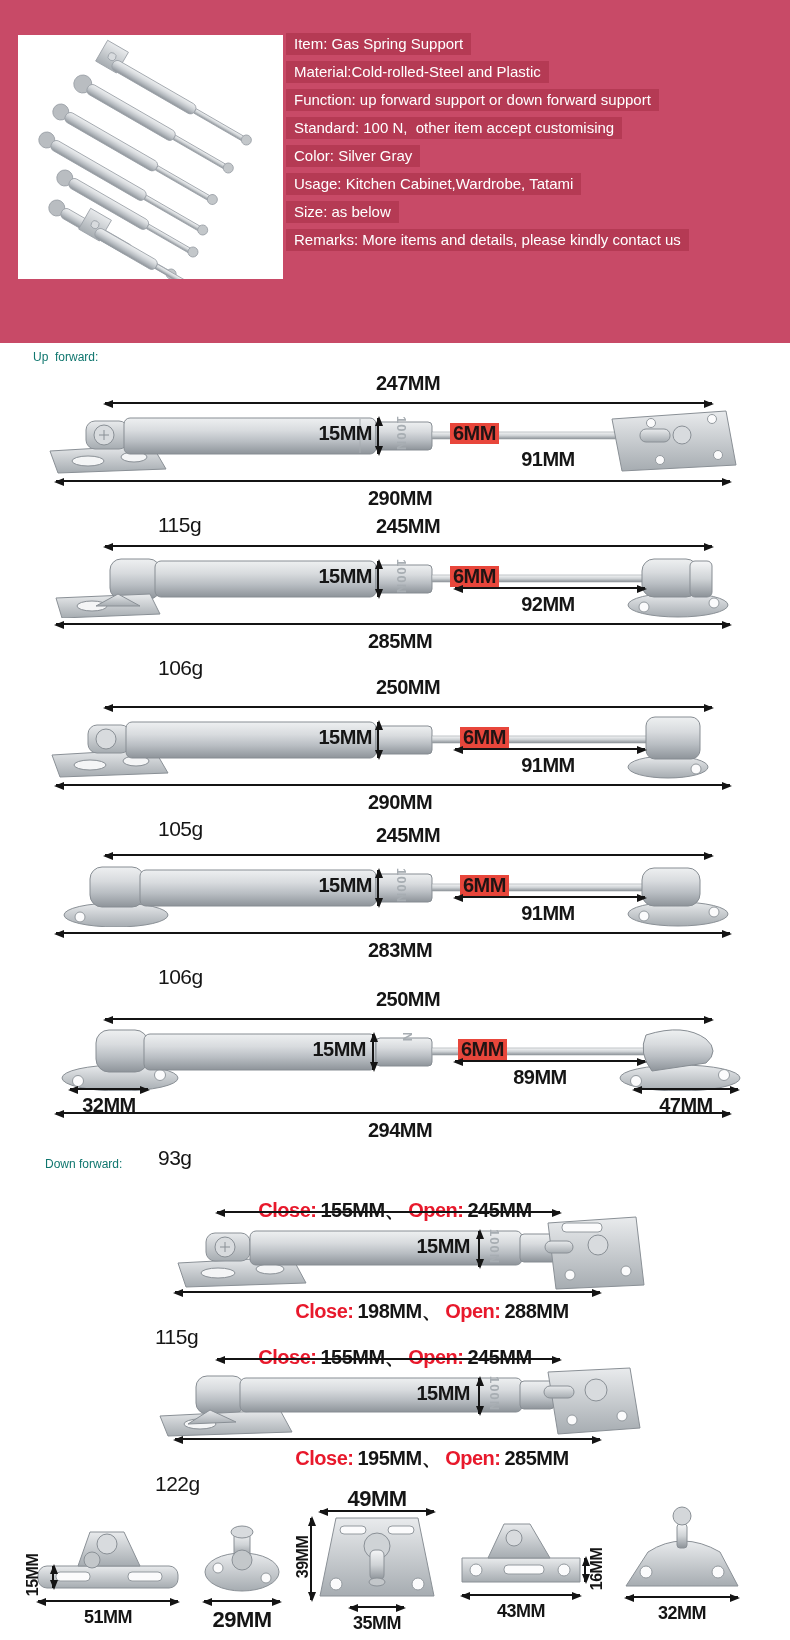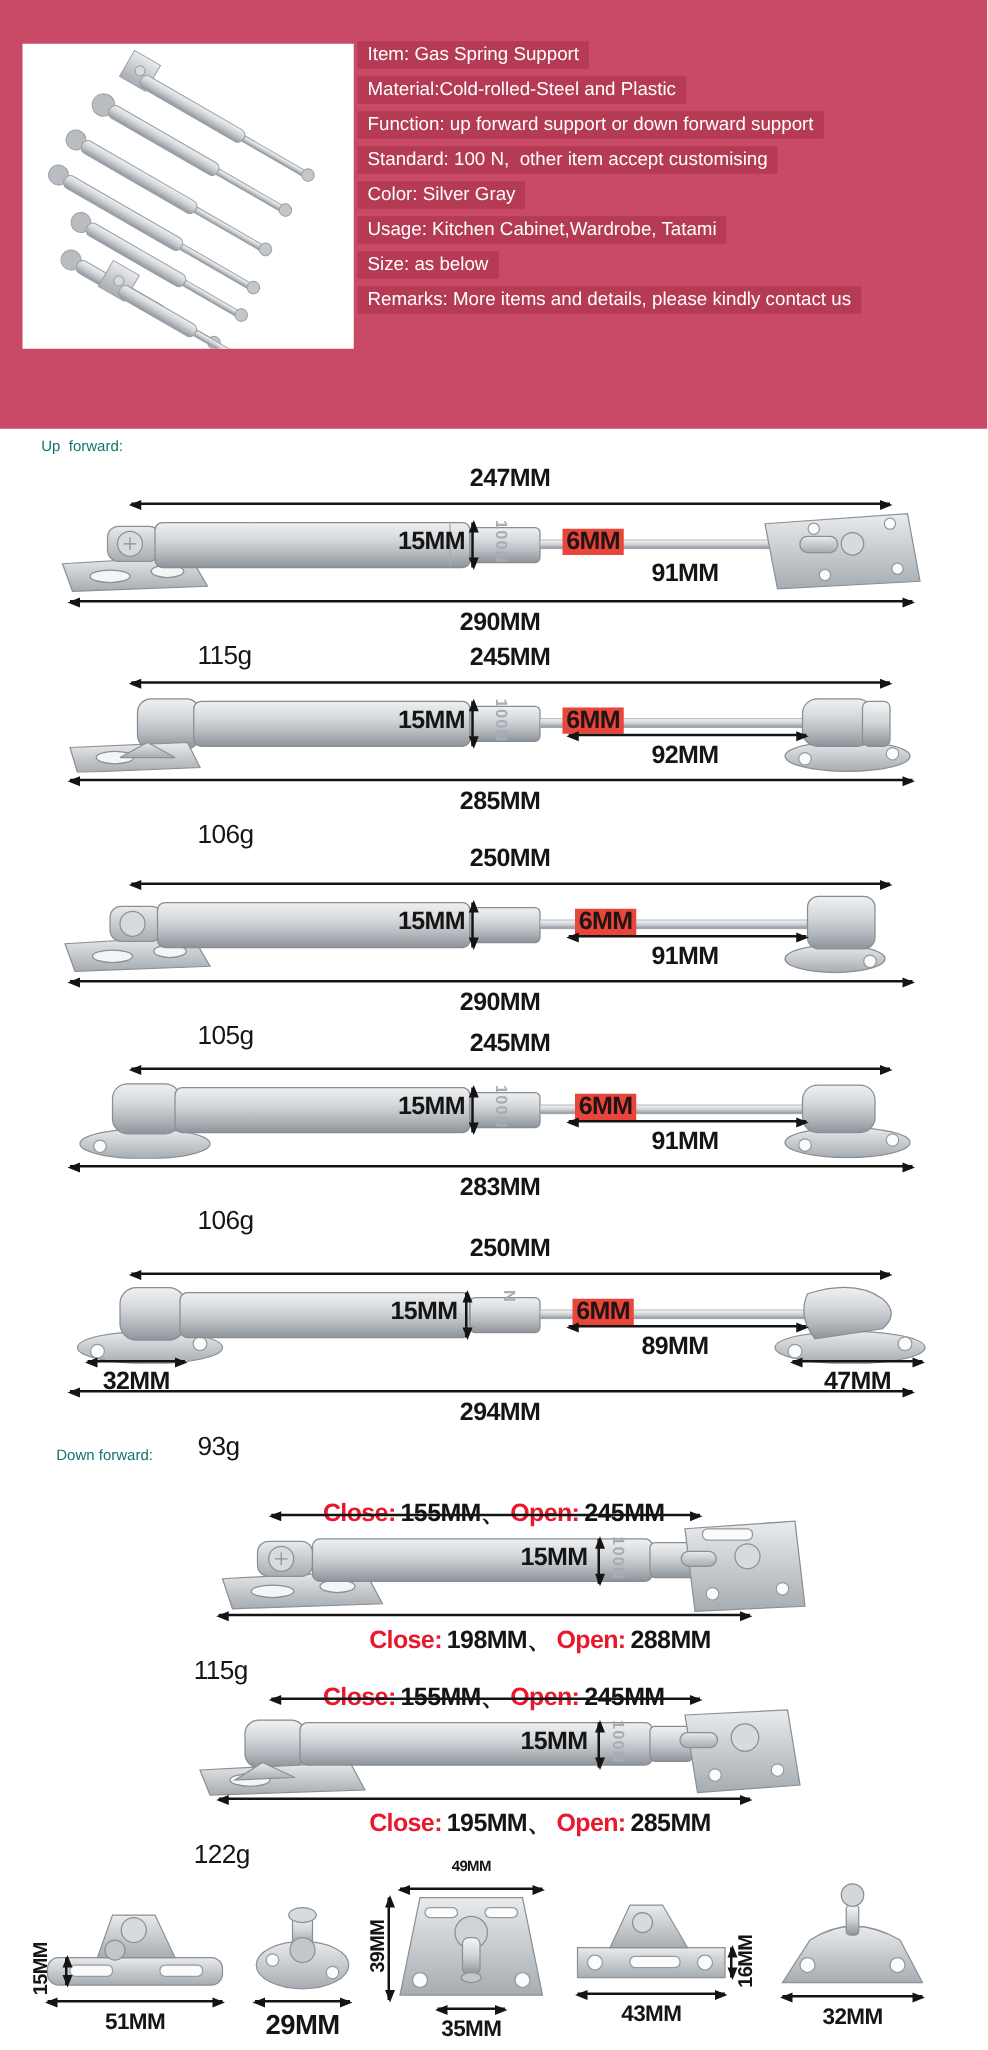--- a/index.html
+++ b/index.html
@@ -403,21 +403,21 @@
         <circle cx="74" cy="60" r="5" fill="#fbfbfc" stroke="#949a9f"></circle>
         <rect x="42" y="14" width="16" height="26" rx="5" fill="url(#grod)" stroke="#8a9096"></rect>
         <ellipse cx="50" cy="14" rx="11" ry="6" fill="#d8dbde" stroke="#8a9096"></ellipse>
         <circle cx="50" cy="42" r="10" fill="#c3c7ca" stroke="#8a9096"></circle>
       </svg>
       <div class="harrow" style="left:12px;width:76px;top:82px"></div>
       <div class="dim center" style="left:50px;top:89px;font-size:22px">29MM</div>
     </div>
 
     <div class="bk" style="left:302px;top:8px;width:150px;height:150px">
-      <div class="dim center" style="left:75px;top:0;font-size:12px">49MM</div>
+      <div class="dim center" style="left:75px;top:0;font-size:22px">49MM</div>
       <div class="harrow" style="left:18px;width:114px;top:24px"></div>
       <svg width="150" height="88" viewBox="0 0 150 88" style="position:absolute;left:0;top:28px">
         <path d="M34 4 L116 4 L132 82 L18 82 Z" fill="url(#gmet)" stroke="#8a9096"></path>
         <rect x="38" y="12" width="26" height="8" rx="4" fill="#fbfbfc" stroke="#949a9f"></rect>
         <rect x="86" y="12" width="26" height="8" rx="4" fill="#fbfbfc" stroke="#949a9f"></rect>
         <circle cx="34" cy="70" r="6" fill="#fbfbfc" stroke="#949a9f"></circle>
         <circle cx="116" cy="70" r="6" fill="#fbfbfc" stroke="#949a9f"></circle>
         <circle cx="75" cy="32" r="13" fill="#cfd3d6" stroke="#8a9096"></circle>
         <rect x="68" y="36" width="14" height="30" rx="5" fill="url(#grod)" stroke="#8a9096"></rect>
         <ellipse cx="75" cy="68" rx="8" ry="4" fill="#c3c7ca" stroke="#8a9096"></ellipse>

